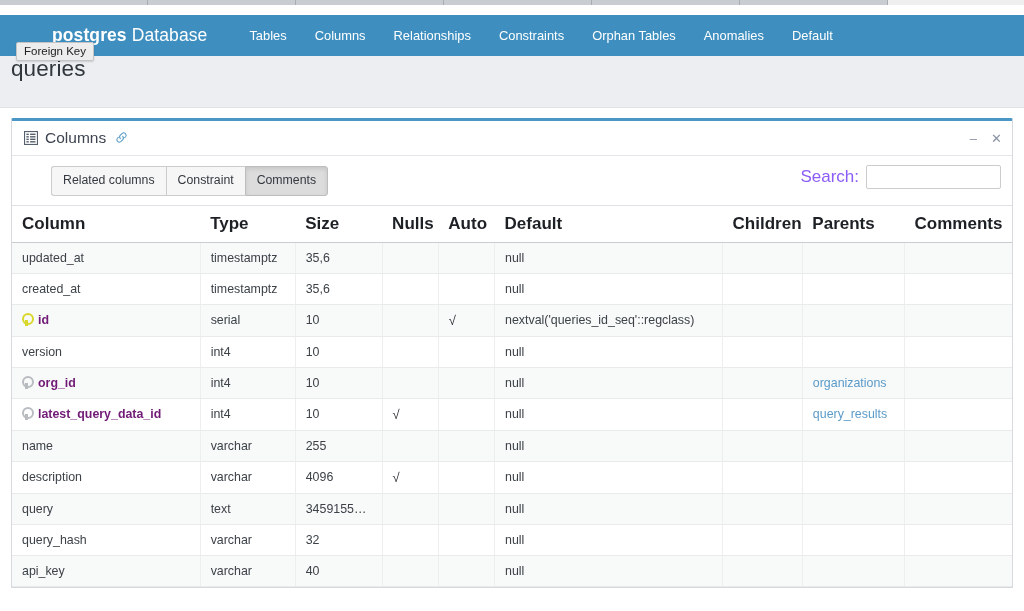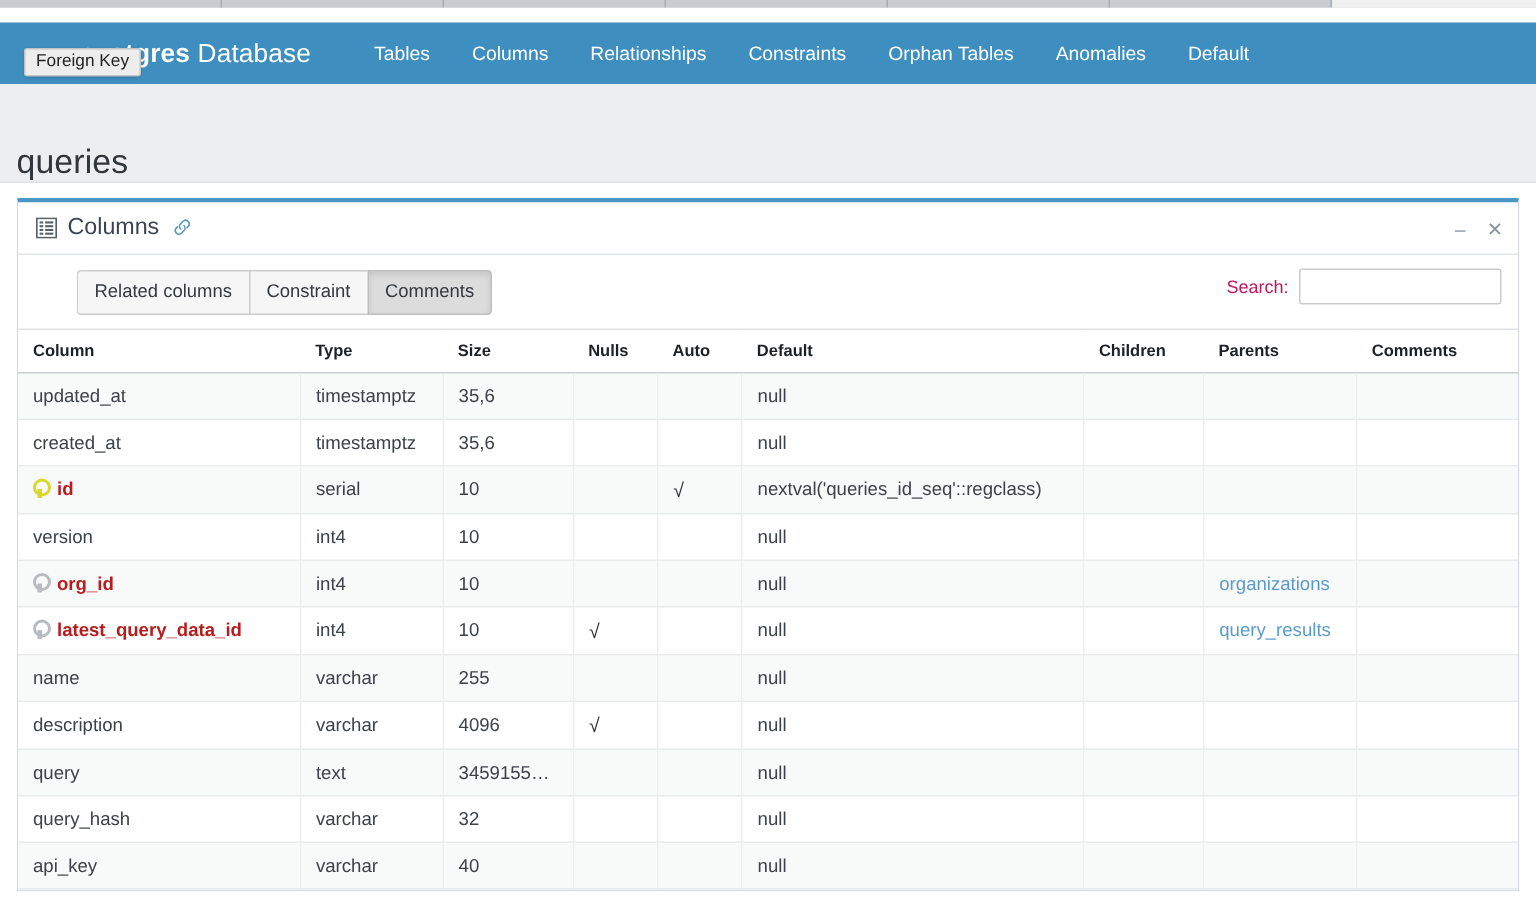--- a/index.html
+++ b/index.html
@@ -46,37 +46,37 @@
   .navlinks a {
     color: #ffffff;
     font-size: 12.9px;
     text-decoration: none;
     padding: 0 14px;
     white-space: nowrap;
     line-height: 41px;
   }
   .tooltip {
     position: absolute;
-    left: 16px; top: 17px;
+    left: 16px; top: 27px;
     background: #ededed;
     border: 1px solid #c4c4c4;
     border-radius: 2px;
     font-size: 11.5px;
     color: #222;
     padding: 2px 7px 3px 7px;
     white-space: nowrap;
     z-index: 30;
     box-shadow: 0 1px 2px rgba(0,0,0,.14);
   }
 
   
   .pagehead {
     background: #eceef1;
-    height: 66px;
-    display: flex; align-items: flex-end;
+    height: 52px;
+    display: flex; align-items: flex-start;
     padding-left: 11px;
     border-bottom: 1px solid #dfe2e6;
   }
   .pagehead h1 {
     font-size: 22.5px;
     font-weight: normal;
     color: #30363c;
     letter-spacing: .1px;
   }
 
@@ -133,37 +133,37 @@
   .btngroup button:last-child { border-right: 1px solid #ccc; border-radius: 0 3px 3px 0; }
   .btngroup button.active {
     background: #dcdcdc;
     border-color: #bdbdbd;
     box-shadow: inset 0 2px 4px rgba(0,0,0,.10);
   }
   .searchbox {
     position: absolute; right: 11px; top: 9px;
     display: flex; align-items: center; gap: 7px;
   }
-  .searchbox label { font-size: 12px; color: #be185d; }
+  .searchbox label { font-size: 17px; color: #8b5cf6; }
   .searchbox input {
     width: 135px; height: 24px;
     border: 1px solid #ccc;
     border-radius: 2px;
     background: #ffffff;
     font-size: 12px;
     padding: 0 5px;
     font-family: "Liberation Sans", sans-serif;
     outline: none;
   }
 
   
   table.grid { width: 100%; border-collapse: collapse; table-layout: fixed; }
   table.grid th {
     text-align: left;
-    font-size: 11px;
+    font-size: 17px;
     font-weight: bold;
     color: #1d2025;
     padding: 8px 9px 8px 10px;
     border-top: 1px solid #dfe1e4;
     border-bottom: 1px solid #c9ccd0;
     background: #ffffff;
     white-space: nowrap;
   }
   table.grid td {
     font-size: 12.4px;
@@ -173,21 +173,21 @@
     border-right: 1px solid #eceeef;
     vertical-align: middle;
     white-space: nowrap;
     overflow: hidden;
     text-overflow: ellipsis;
   }
   table.grid td:last-child { border-right: none; }
   table.grid tbody tr:nth-child(odd) { background: #f8f9f9; }
   table.grid tbody tr:nth-child(even) { background: #ffffff; }
   td.colname { font-weight: normal; }
-  td.colname.keyed { font-weight: bold; color: #b91c1c; }
+  td.colname.keyed { font-weight: bold; color: #701a75; }
   .key {
     display: inline-block;
     width: 9px; height: 13px;
     margin-right: 7px;
     vertical-align: -2px;
     position: relative;
   }
   .key::before {
     content: ""; position: absolute; left: 0; top: 0;
     width: 8px; height: 8px; border-radius: 50%;

